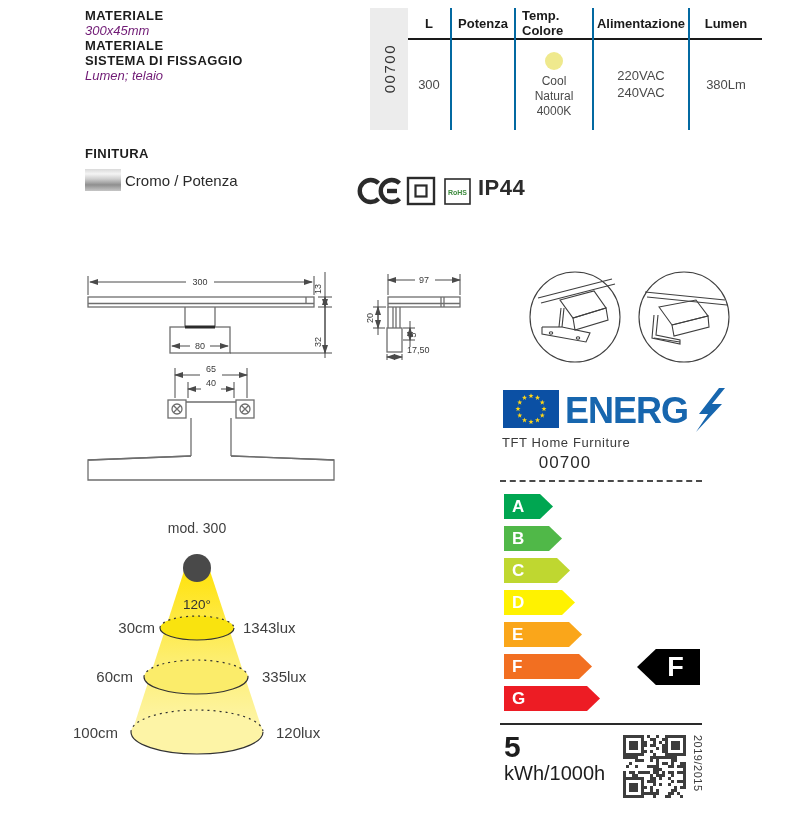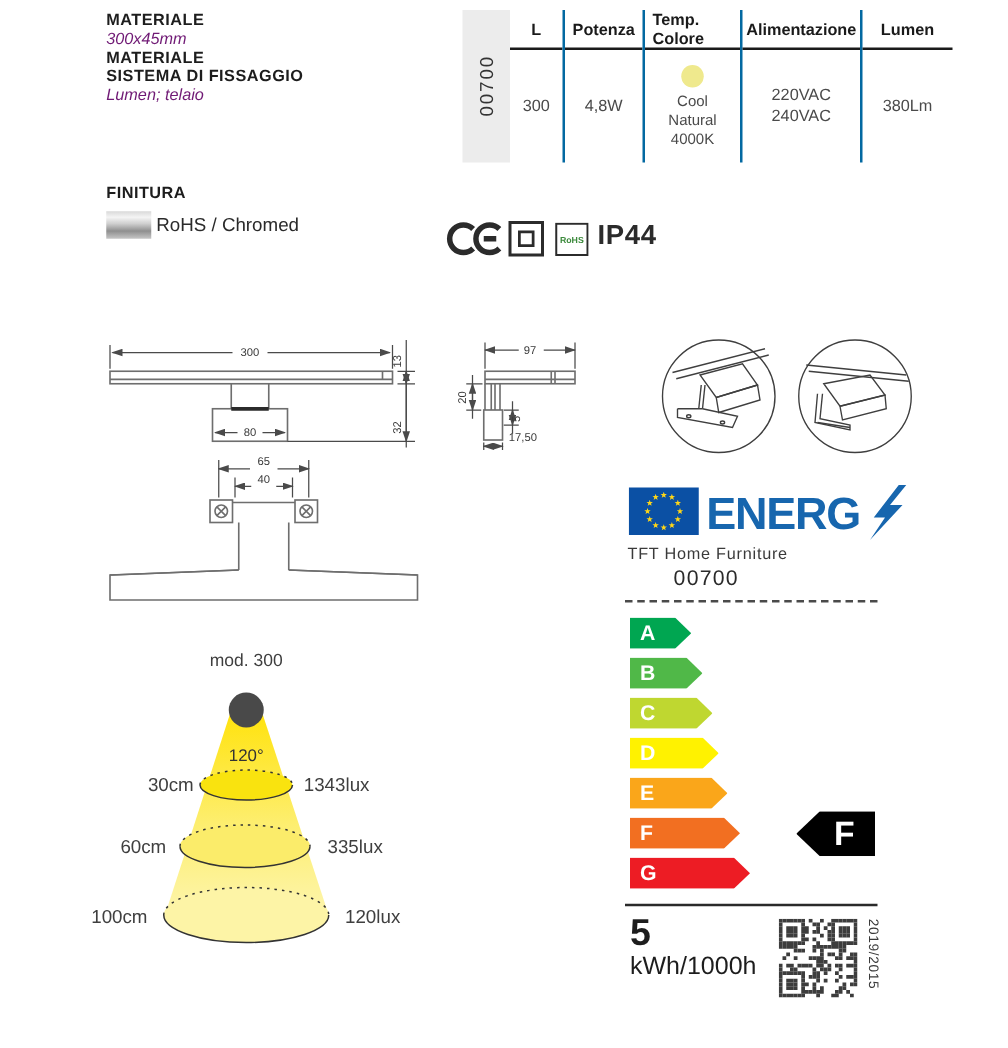--- a/index.html
+++ b/index.html
@@ -73,33 +73,32 @@
   <div class="abs spec-block">
     <div class="spec-label">MATERIALE</div>
     <div class="spec-value">300x45mm</div>
     <div class="spec-label">MATERIALE</div>
     <div class="spec-label">SISTEMA DI FISSAGGIO</div>
     <div class="spec-value">Lumen; telaio</div>
   </div>
 
   <div class="abs finitura-label">FINITURA</div>
   <div class="abs chrome-swatch"></div>
-  <div class="abs finitura-value">RoHS / Chromed</div>
+  <div class="abs finitura-value">Cromo / Potenza</div>
 
   <div class="abs prod-table">
     <div class="code-strip">
       <span>00700</span>
     </div>
     <div class="tcol w-l">
       <div class="th">L</div>
       <div class="td">300</div>
     </div>
     <div class="tcol w-pot">
       <div class="th">Potenza</div>
-      <div class="td">4,8W</div>
     </div>
     <div class="tcol w-tc">
       <div class="th">Temp. Colore</div>
       <div class="td">
         <svg width="20" height="20">
           <circle cx="10" cy="10" r="9" fill="#efe98d"></circle>
         </svg>
         <div class="tc-lines">
           <div>Cool</div>
           <div>Natural</div>

